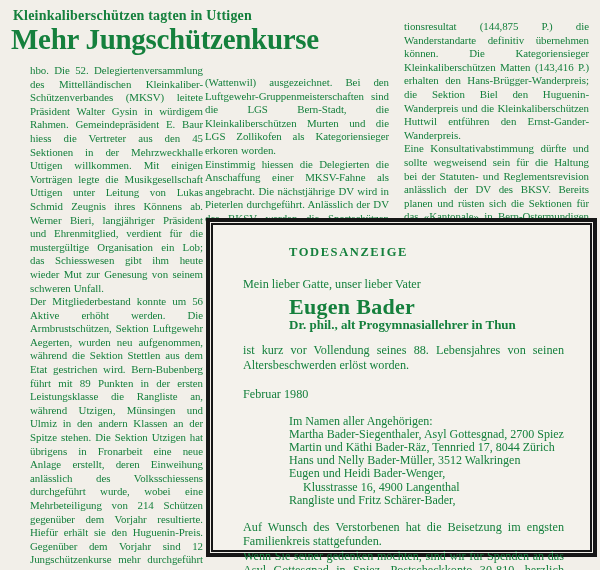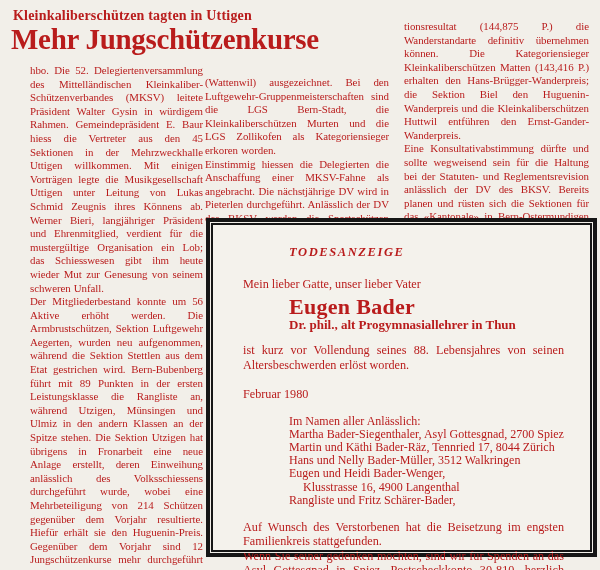--- a/index.html
+++ b/index.html
@@ -1,18 +1,18 @@
 <!DOCTYPE html>
 <html lang="de"><head>
 <meta charset="utf-8">
 <style>
   html,body { margin:0; padding:0; background:#e9e6df; }
   .page {
     position:relative; width:600px; height:570px;
-    background:#f2efe9; color:#b91c1c;
+    background:#f2efe9; color:#15803d;
     font-family:"Liberation Serif", serif;
     overflow:hidden;
   }
   .kicker {
     position:absolute; left:13px; top:8px;
     font-size:14px; font-weight:bold; letter-spacing:0.2px;
   }
   .headline {
     position:absolute; left:11px; top:23px; margin:0;
     font-size:29px; font-weight:bold; letter-spacing:-0.3px;
@@ -33,21 +33,20 @@
     box-sizing:border-box;
     border:7px solid #161616;
     outline:1px solid #f2efe9; outline-offset:-5px;
     background:#f4f2ec;
     padding:18px 26px 0 30px;
     font-size:12.2px; line-height:14.5px;
   }
   .notice-label {
     font-weight:bold; font-size:12.5px; letter-spacing:1.6px;
     margin:2px 0 0 46px;
-    font-style:italic;
   }
   .notice-salutation { margin-top:17px; }
   .notice-name {
     font-size:22px; font-weight:bold; letter-spacing:0.3px;
     margin:9px 0 0 46px;
   }
   .notice-title { font-weight:bold; font-size:13px; margin:3px 0 0 46px; }
   .notice-announcement { margin-top:11px; text-align:justify; }
   .notice-date { margin-top:15px; }
   .notice-family { margin:13px 0 0 46px; font-size:12px; line-height:13.2px; }
@@ -80,21 +79,21 @@
   </div>
 
   <div class="notice">
     <div class="notice-label">TODESANZEIGE</div>
     <div class="notice-salutation">Mein lieber Gatte, unser lieber Vater</div>
     <div class="notice-name">Eugen Bader</div>
     <div class="notice-title">Dr. phil., alt Progymnasiallehrer in Thun</div>
     <div class="notice-announcement">ist kurz vor Vollendung seines 88. Lebensjahres von seinen Altersbeschwerden erlöst worden.</div>
     <div class="notice-date">Februar 1980</div>
     <div class="notice-family">
-      <div>Im Namen aller Anlässlich:</div>
+      <div>Im Namen aller Angehörigen:</div>
       <div>Martha Bader-Siegenthaler, Asyl Gottesgnad, 2700 Spiez</div>
       <div>Martin und Käthi Bader-Räz, Tennried 17, 8044 Zürich</div>
       <div>Hans und Nelly Bader-Müller, 3512 Walkringen</div>
       <div>Eugen und Heidi Bader-Wenger,</div>
       <div class="indent">Klusstrasse 16, 4900 Langenthal</div>
       <div>Rangliste und Fritz Schärer-Bader,</div>
     </div>
     <div class="notice-closing">
       <p>Auf Wunsch des Verstorbenen hat die Beisetzung im engsten Familienkreis stattgefunden.</p>
       <p>Wenn Sie seiner gedenken möchten, sind wir für Spenden an das Asyl Gottesgnad in Spiez, Postscheckkonto 30-810, herzlich dankbar.</p>

